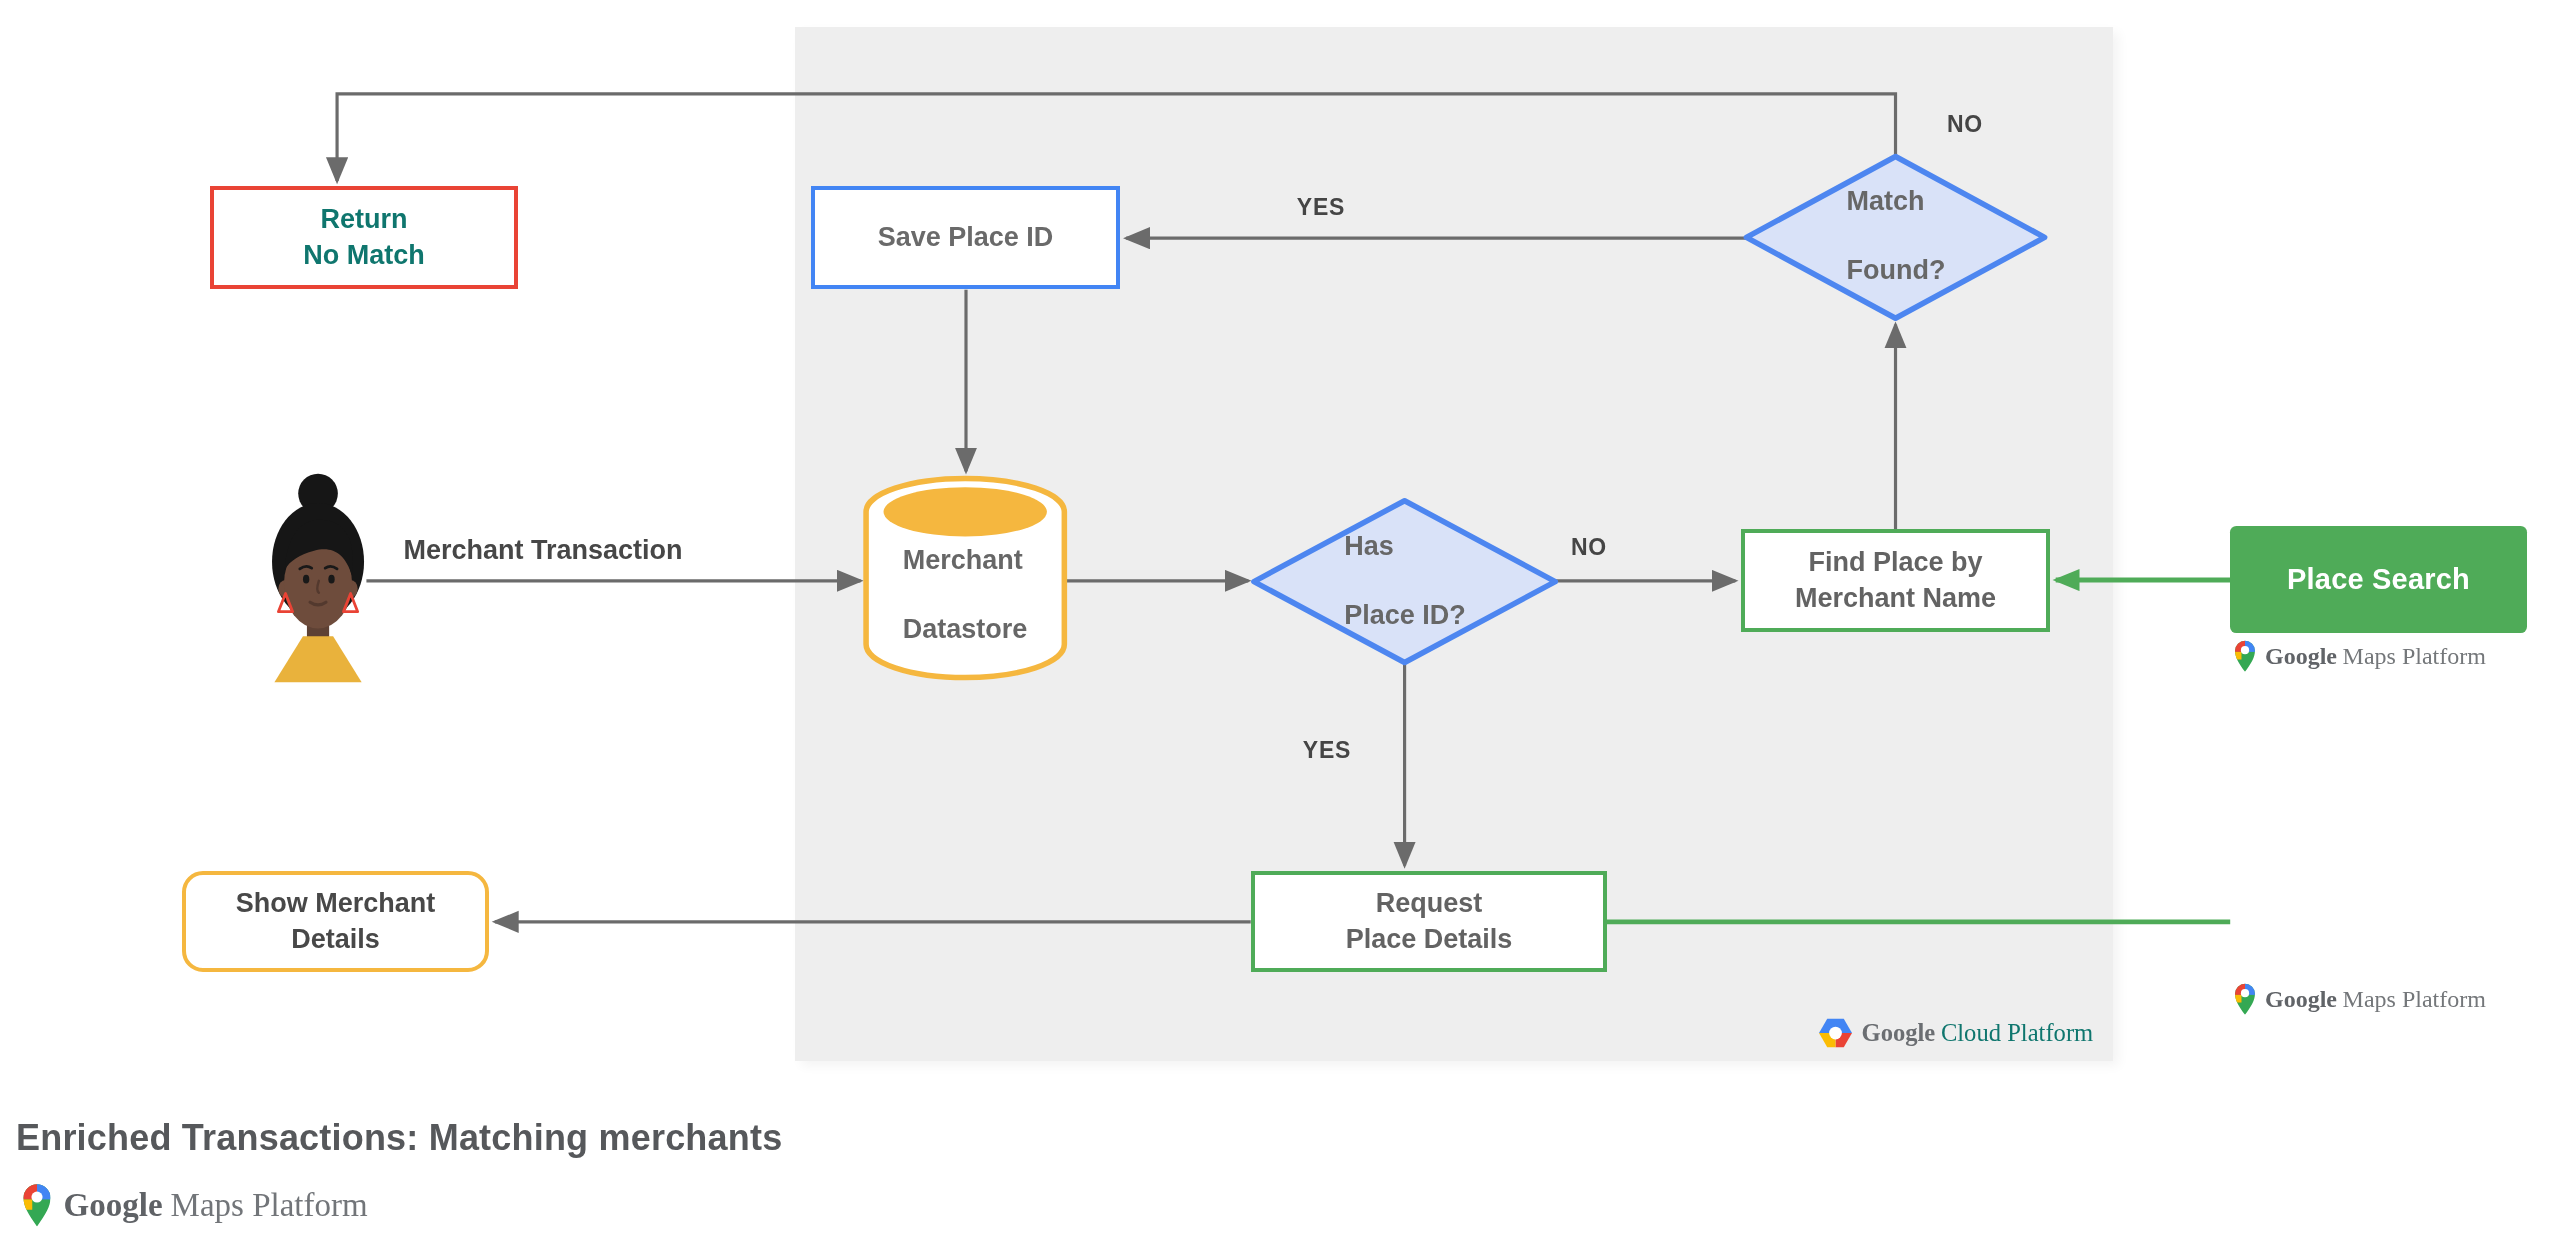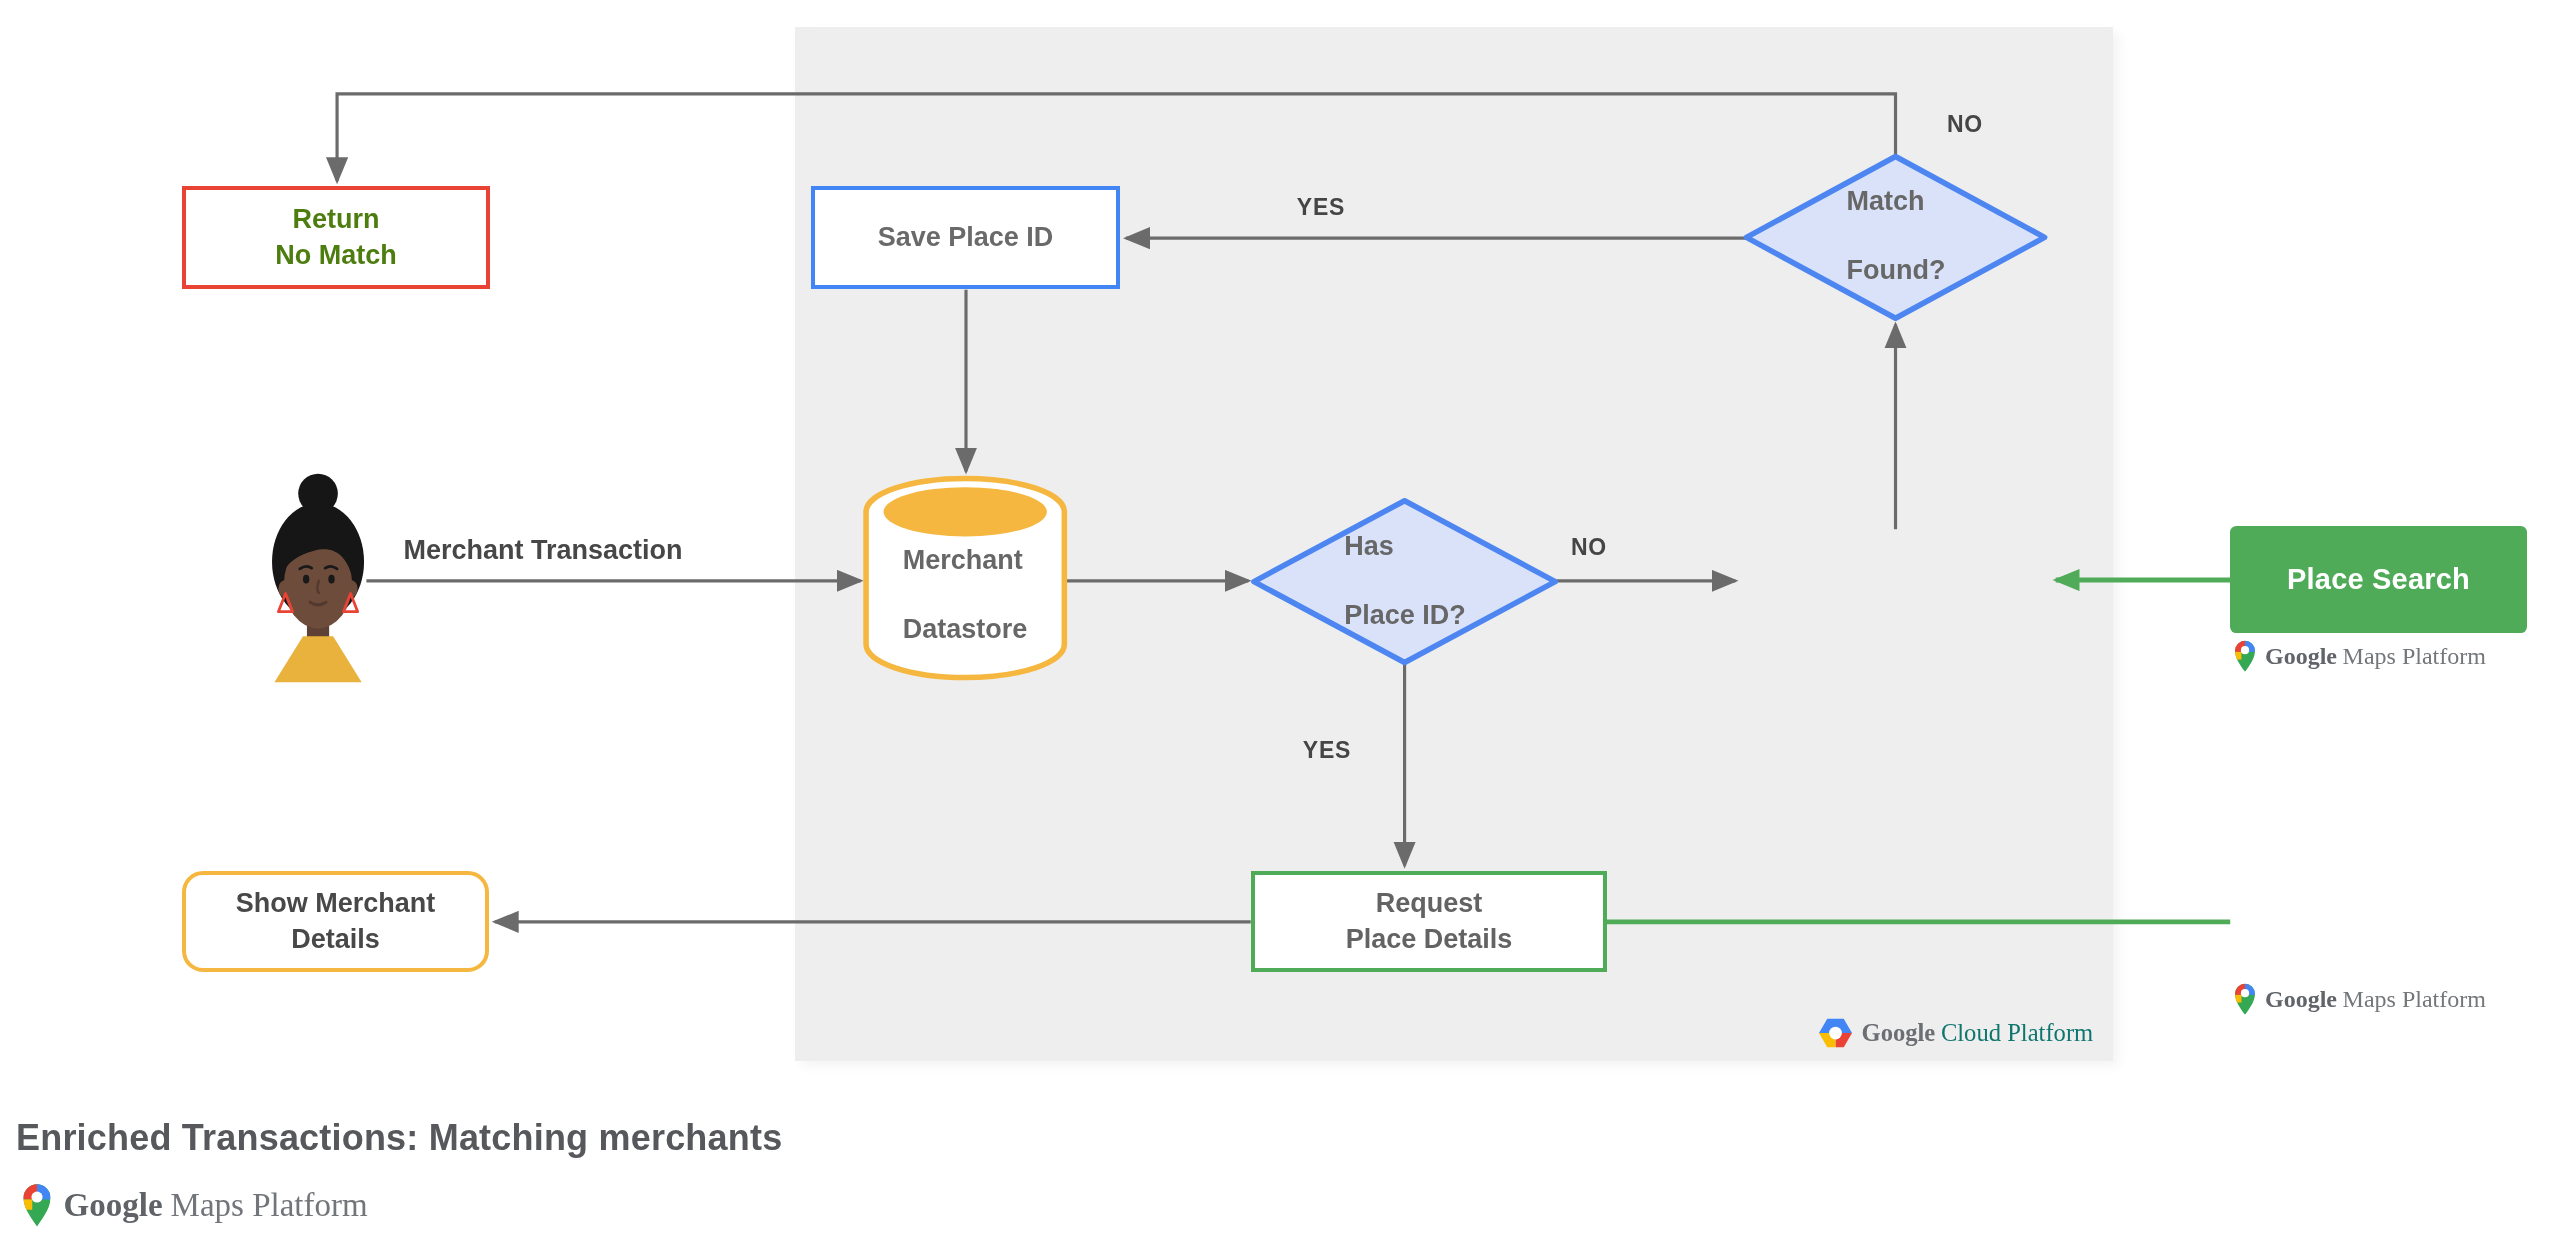--- a/index.html
+++ b/index.html
@@ -17,21 +17,21 @@
     background:var(--c-panel);
     box-shadow:6.3px 4.8px 11px rgba(0,0,0,0.05);
   }
   #wires{position:absolute; left:0; top:0; z-index:2;}
   .node{
     position:absolute; box-sizing:border-box; background:#ffffff; z-index:3;
     display:flex; flex-direction:column; align-items:center; justify-content:center;
     text-align:center; font-weight:bold; font-size:27px; line-height:1.3;
     color:var(--c-text_mid);
   }
-  .node-red{border:4.8px solid var(--c-red); color:#4d7c0f;}
+  .node-red{border:4.8px solid var(--c-red); color:#0f766e;margin-left:28px;}
   .node-blue{border:4.8px solid var(--c-blue); color:#6a6a6a;}
   .node-green{border:4.8px solid var(--c-green); color:#636363;}
   .node-yellow{border:4.8px solid var(--c-yellow); color:#484848;}
   .node-fill-green{
     background:var(--c-green); color:#ffffff; border:none; border-radius:6.3px;
     font-size:29px; letter-spacing:0.2px;
   }
   .lbl{
     position:absolute; transform:translate(-50%,-50%); z-index:4;
     font-weight:bold; color:var(--c-text_dark); white-space:nowrap; text-align:left;
@@ -120,20 +120,24 @@
 
   <div class="node node-red" style="left:182px; top:186px; width:308px; height:103px;">
     <span>Return</span>
     <span>No Match</span>
   </div>
 
   <div class="node node-blue" style="left:811px; top:186px; width:309px; height:103px;">
     <span>Save Place ID</span>
   </div>
 
+  <div class="node node-green" style="left:1741px; top:529px; width:309px; height:103px;">
+    <span>Find Place by</span>
+    <span>Merchant Name</span>
+  </div>
 
   <div class="node node-green" style="left:1251px; top:871px; width:356px; height:101px;">
     <span>Request</span>
     <span>Place Details</span>
   </div>
 
   <div class="node node-yellow" style="left:182px; top:871px; width:307px; height:101px;border-radius:21px;">
     <span>Show Merchant</span>
     <span>Details</span>
   </div>

